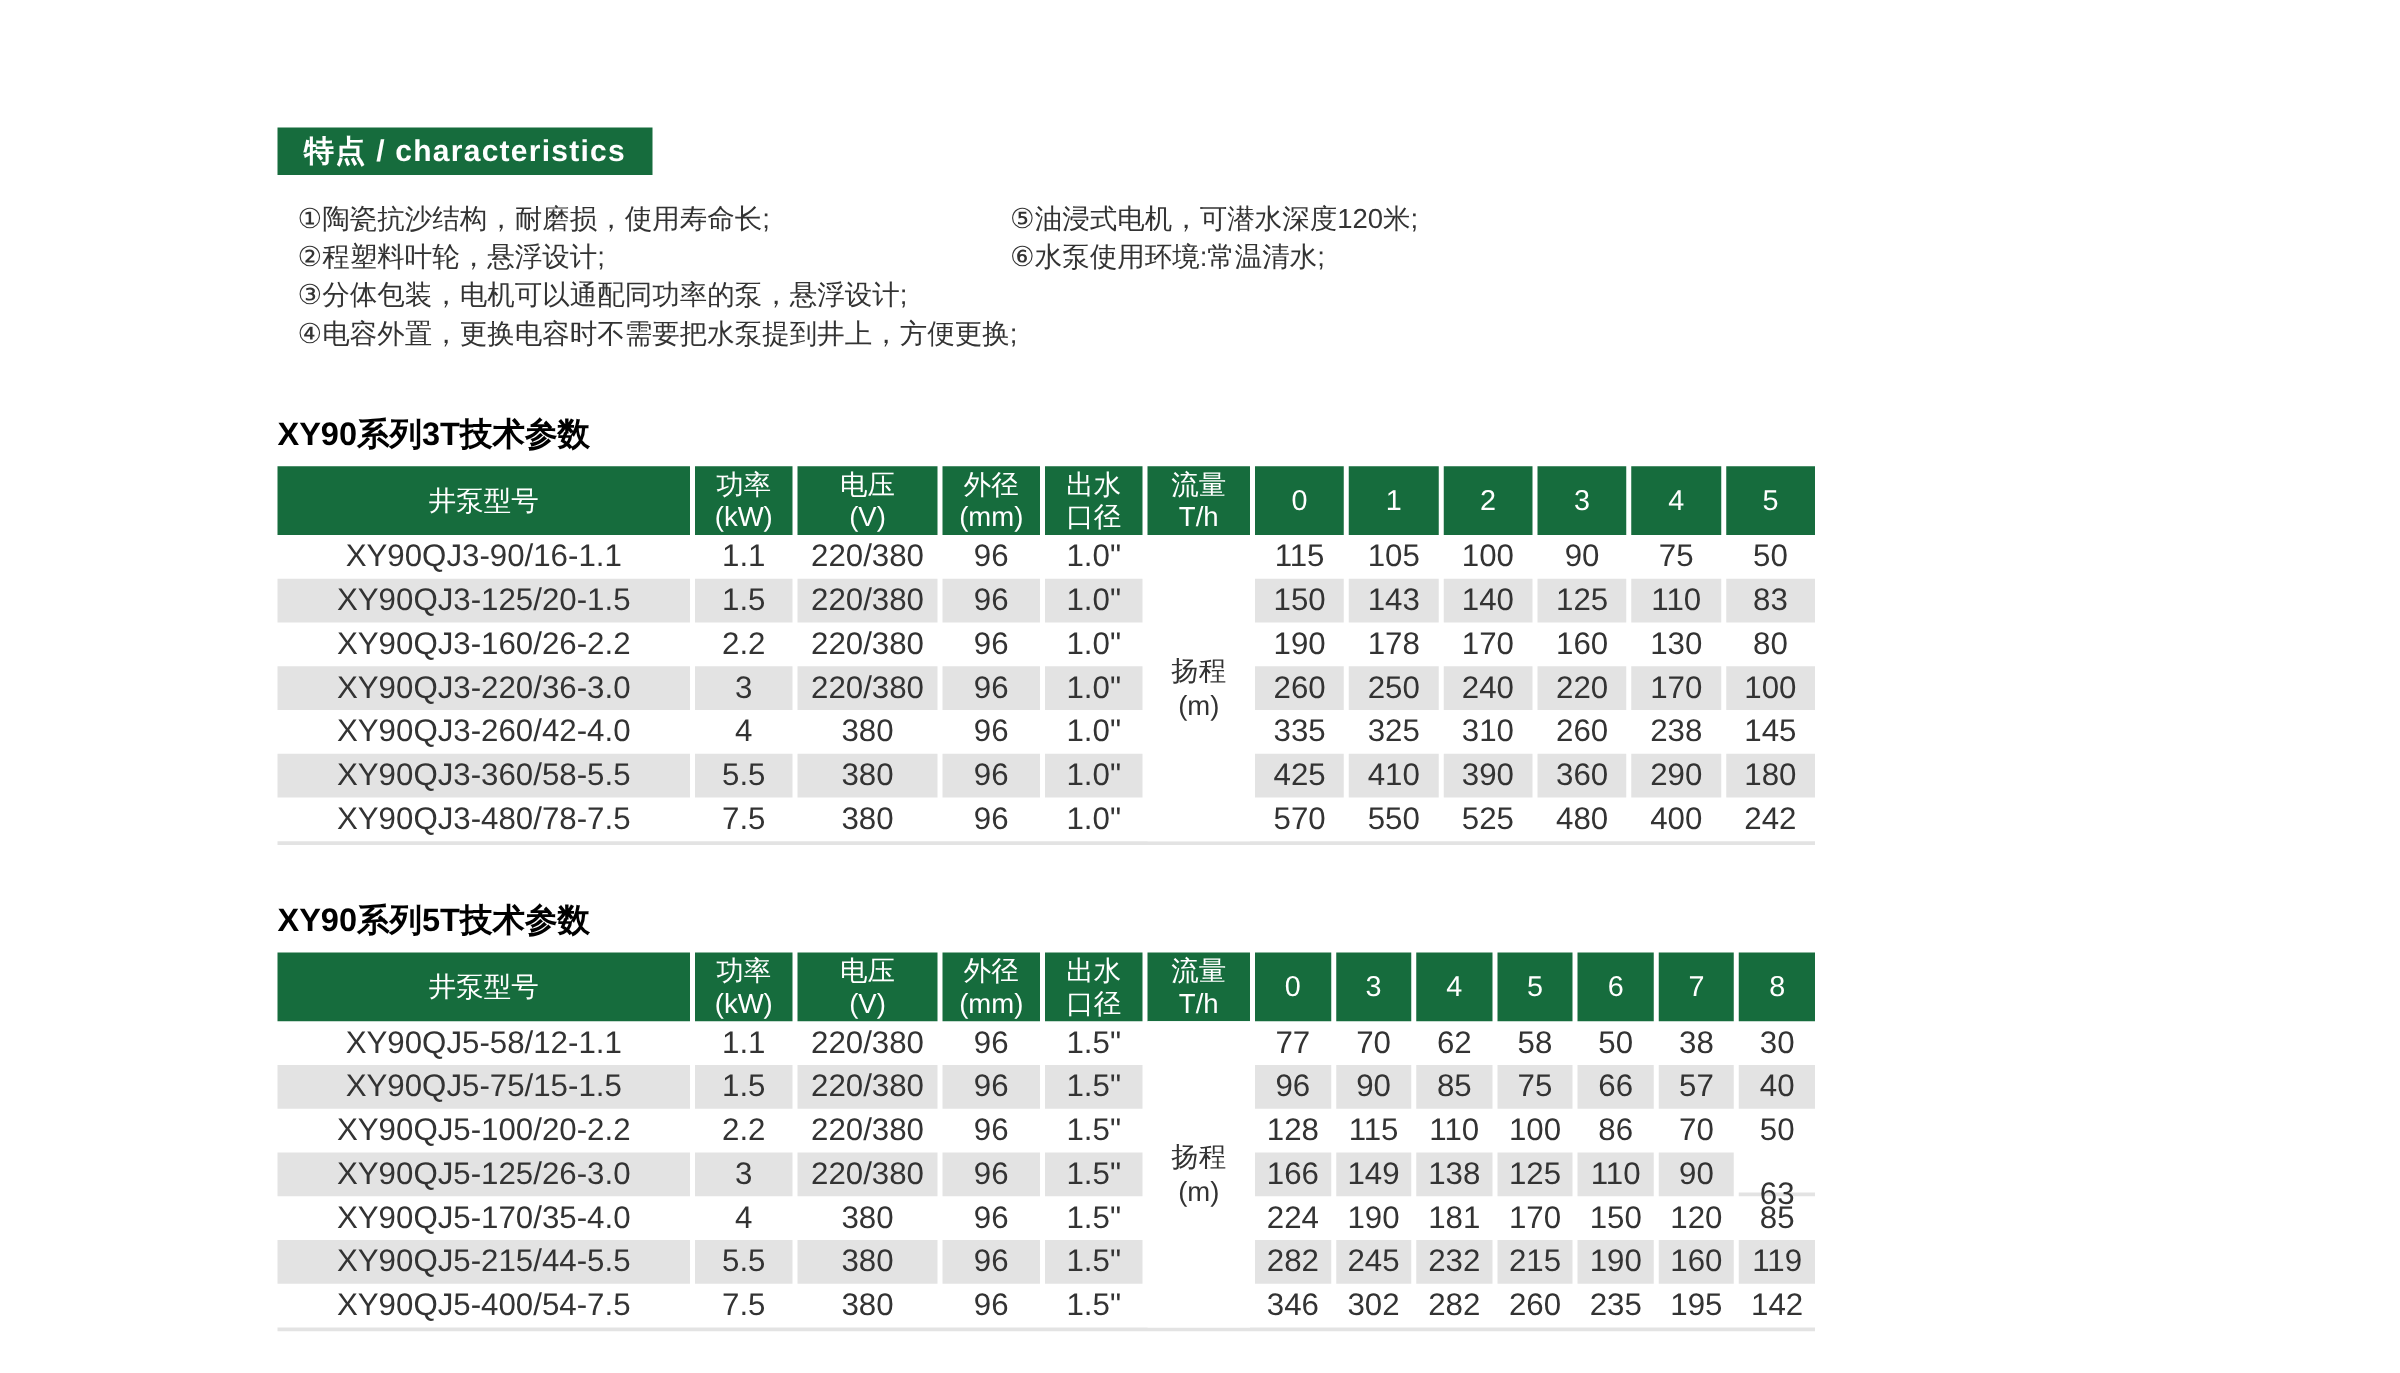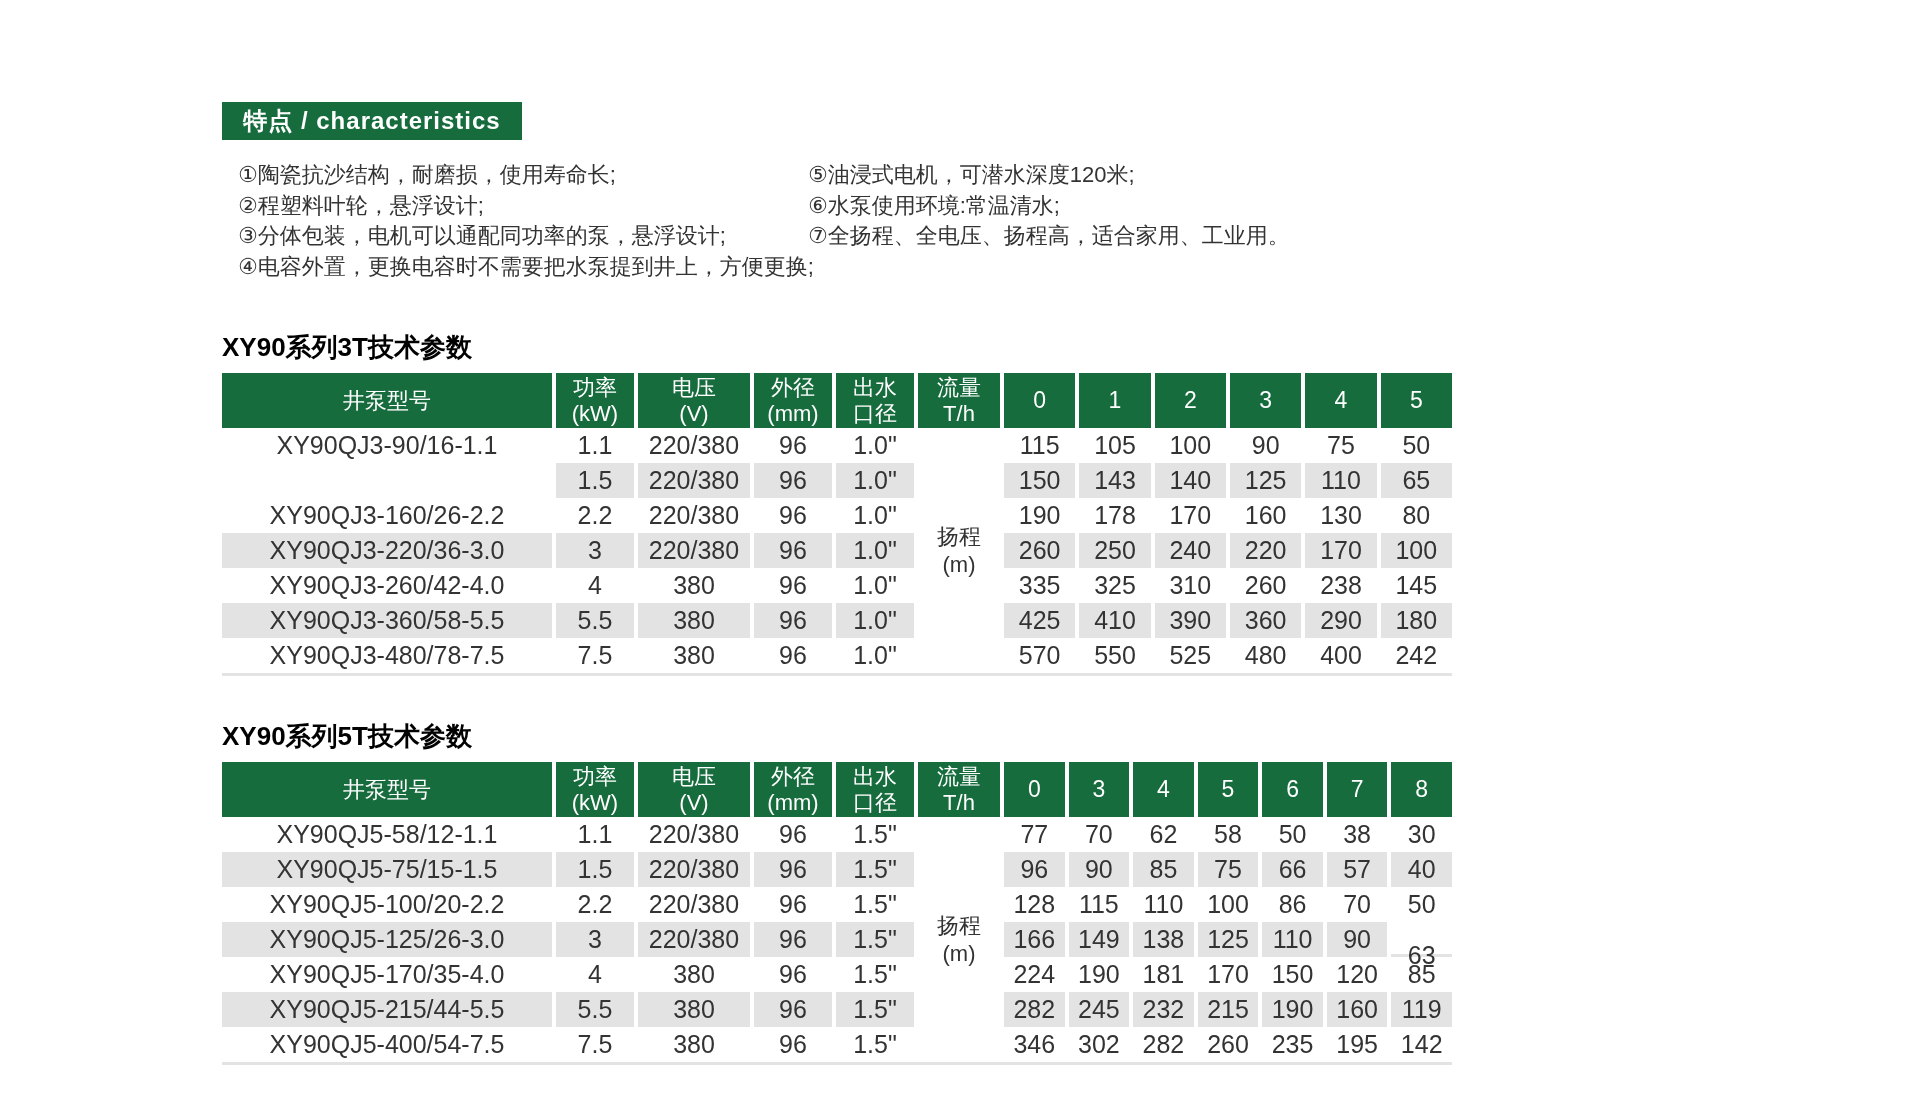--- a/index.html
+++ b/index.html
@@ -96,21 +96,20 @@
 
   <ul class="feat" id="feat-left" style="left:238px;top:160px">
       <li>①陶瓷抗沙结构，耐磨损，使用寿命长;</li>
       <li>②程塑料叶轮，悬浮设计;</li>
       <li>③分体包装，电机可以通配同功率的泵，悬浮设计;</li>
       <li>④电容外置，更换电容时不需要把水泵提到井上，方便更换;</li>
     </ul>
   <ul class="feat" id="feat-right" style="left:808px;top:160px">
       <li>⑤油浸式电机，可潜水深度120米;</li>
       <li>⑥水泵使用环境:常温清水;</li>
-      <li>⑦全扬程、全电压、扬程高，适合家用、工业用。</li>
     </ul>
 
   <section class="tbl" style="left:222px;top:333px">
     <h2 class="tbl-title">XY90系列3T技术参数</h2>
     <div class="grid" id="grid-0" style="grid-template-columns: 330px 78px 112px 78px 78px 82px repeat(6, 1fr); grid-template-rows: 55px repeat(7, 35px);">
         <div class="hd" style="grid-area: 1 / 1;">井泵型号</div>
         <div class="hd" style="grid-area: 1 / 2;">功率
 (kW)</div>
         <div class="hd" style="grid-area: 1 / 3;">电压
 (V)</div>
@@ -132,30 +131,31 @@
         <div class="cd" style="grid-area: 2 / 2;">1.1</div>
         <div class="cd" style="grid-area: 2 / 3;">220/380</div>
         <div class="cd" style="grid-area: 2 / 4;">96</div>
         <div class="cd" style="grid-area: 2 / 5;">1.0"</div>
         <div class="cd" style="grid-area: 2 / 7;">115</div>
         <div class="cd" style="grid-area: 2 / 8;">105</div>
         <div class="cd" style="grid-area: 2 / 9;">100</div>
         <div class="cd" style="grid-area: 2 / 10;">90</div>
         <div class="cd" style="grid-area: 2 / 11;">75</div>
         <div class="cd" style="grid-area: 2 / 12;">50</div>
+        <div class="cd stripe" style="grid-area: 3 / 1;">XY90QJ3-125/20-1.5</div>
         <div class="cd stripe" style="grid-area: 3 / 2;">1.5</div>
         <div class="cd stripe" style="grid-area: 3 / 3;">220/380</div>
         <div class="cd stripe" style="grid-area: 3 / 4;">96</div>
         <div class="cd stripe" style="grid-area: 3 / 5;">1.0"</div>
         <div class="cd stripe" style="grid-area: 3 / 7;">150</div>
         <div class="cd stripe" style="grid-area: 3 / 8;">143</div>
         <div class="cd stripe" style="grid-area: 3 / 9;">140</div>
         <div class="cd stripe" style="grid-area: 3 / 10;">125</div>
         <div class="cd stripe" style="grid-area: 3 / 11;">110</div>
-        <div class="cd stripe" style="grid-area: 3 / 12;">65</div>
+        <div class="cd stripe" style="grid-area: 3 / 12;">83</div>
         <div class="cd" style="grid-area: 4 / 1;">XY90QJ3-160/26-2.2</div>
         <div class="cd" style="grid-area: 4 / 2;">2.2</div>
         <div class="cd" style="grid-area: 4 / 3;">220/380</div>
         <div class="cd" style="grid-area: 4 / 4;">96</div>
         <div class="cd" style="grid-area: 4 / 5;">1.0"</div>
         <div class="cd" style="grid-area: 4 / 7;">190</div>
         <div class="cd" style="grid-area: 4 / 8;">178</div>
         <div class="cd" style="grid-area: 4 / 9;">170</div>
         <div class="cd" style="grid-area: 4 / 10;">160</div>
         <div class="cd" style="grid-area: 4 / 11;">130</div>

